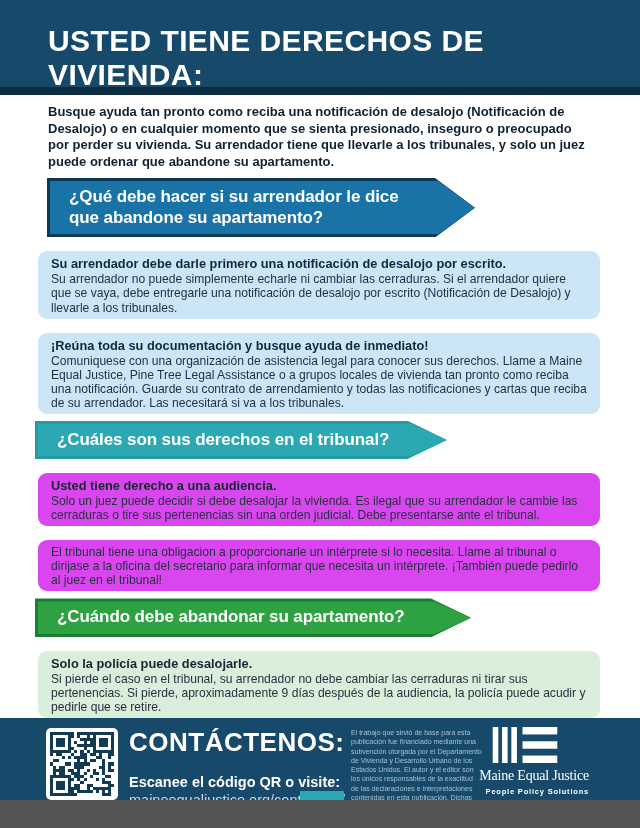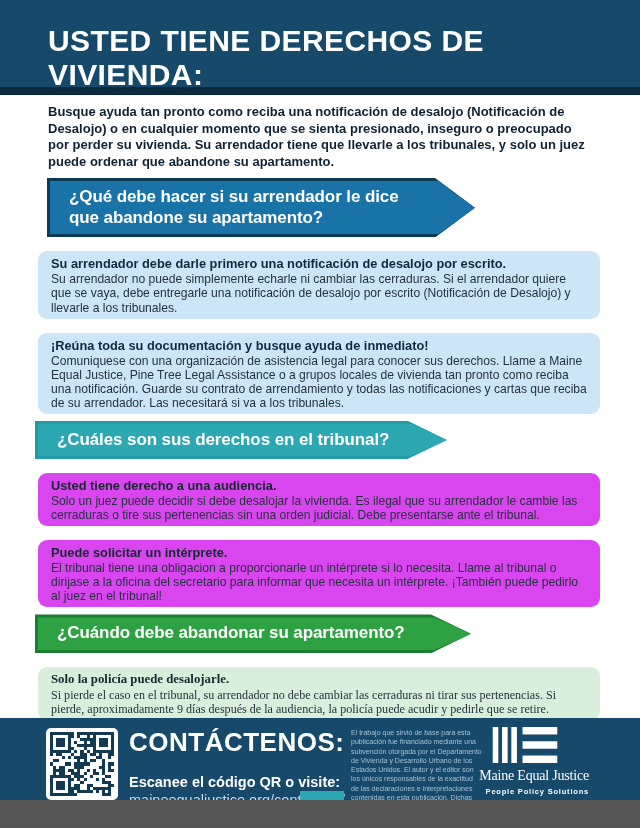--- a/index.html
+++ b/index.html
@@ -35,21 +35,21 @@
   .banner-teal  .b-inner { background:#2BA8B2; white-space:nowrap; }
   .banner-green { width:436px; }
   .banner-green .b-outer { background:#1B7D2F; }
   .banner-green .b-inner { background:#2EA143; white-space:nowrap; }
   
   .card { border-radius:9px; padding:5px 13px 4px; margin:14px 0 7px 0; }
   .card h3 { margin:0 0 1px 0; font-size:12.8px; color:#12293C; }
   .card p  { margin:0; font-size:12.1px; line-height:1.16; color:#25323D; }
   .card-blue  { background:#CCE6F7; }
   .card-teal  { background:#d946ef; }
-  .card-green { background:#D9EFDB;font-family:Liberation Serif, serif; }
+  .card-green { background:#D9EFDB; }
   .card-teal h3, .card-green h3 { color:#17272F; }
   
   .tail-heading { margin:6px 0 3px 10px; font-size:19px; color:#121212; font-weight:bold; letter-spacing:-.2px; }
   
   .footer { position:absolute; left:0; top:718px; width:640px; height:110px; background:#17496B; }
   .qr-card { position:absolute; left:46px; top:10px; width:72px; height:72px; background:#FFFFFF; border-radius:5px; }
   .qr-card svg { position:absolute; left:4px; top:4px; }
   .contact { position:absolute; left:129px; top:11px; }
   .contact-heading { color:#FFFFFF; font-size:26px; font-weight:bold; letter-spacing:.5px; line-height:1; }
   .contact-line1 { margin-top:19px; color:#FFFFFF; font-size:14.5px; font-weight:bold; }
@@ -92,21 +92,20 @@
     <div class="banner banner-teal">
       <div class="b-outer">
         <div class="b-inner">¿Cuáles son sus derechos en el tribunal?</div>
       </div>
     </div>
     <div class="card card-teal">
       <h3>Usted tiene derecho a una audiencia.</h3>
       <p>Solo un juez puede decidir si debe desalojar la vivienda. Es ilegal que su arrendador le cambie las cerraduras o tire sus pertenencias sin una orden judicial. Debe presentarse ante el tribunal.</p>
     </div>
     <div class="card card-teal">
-      <h3>Puede solicitar un intérprete.</h3>
       <p>El tribunal tiene una obligacion a proporcionarle un intérprete si lo necesita. Llame al tribunal o dirijase a la oficina del secretario para informar que necesita un intérprete. ¡También puede pedirlo al juez en el tribunal!</p>
     </div>
 
     <div class="banner banner-green">
       <div class="b-outer">
         <div class="b-inner">¿Cuándo debe abandonar su apartamento?</div>
       </div>
     </div>
     <div class="card card-green">
       <h3>Solo la policía puede desalojarle.</h3>

